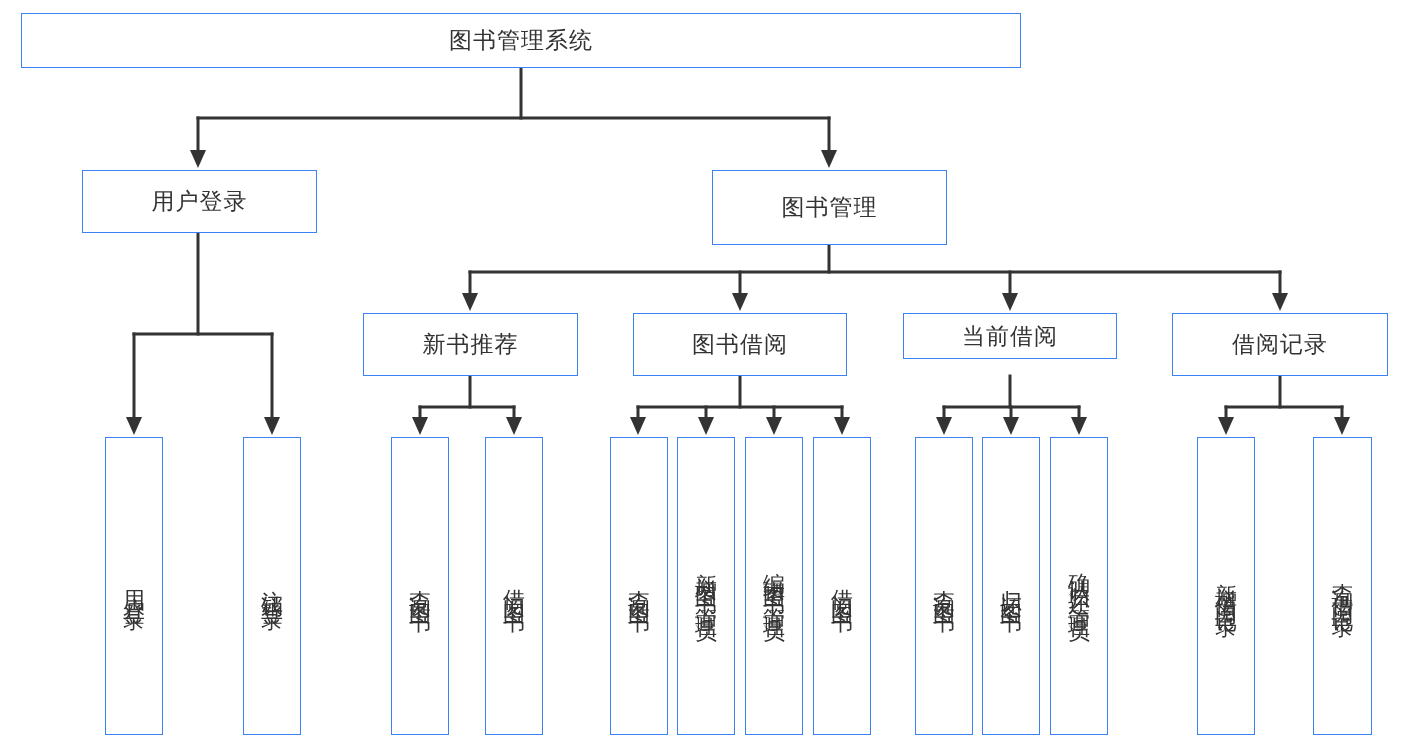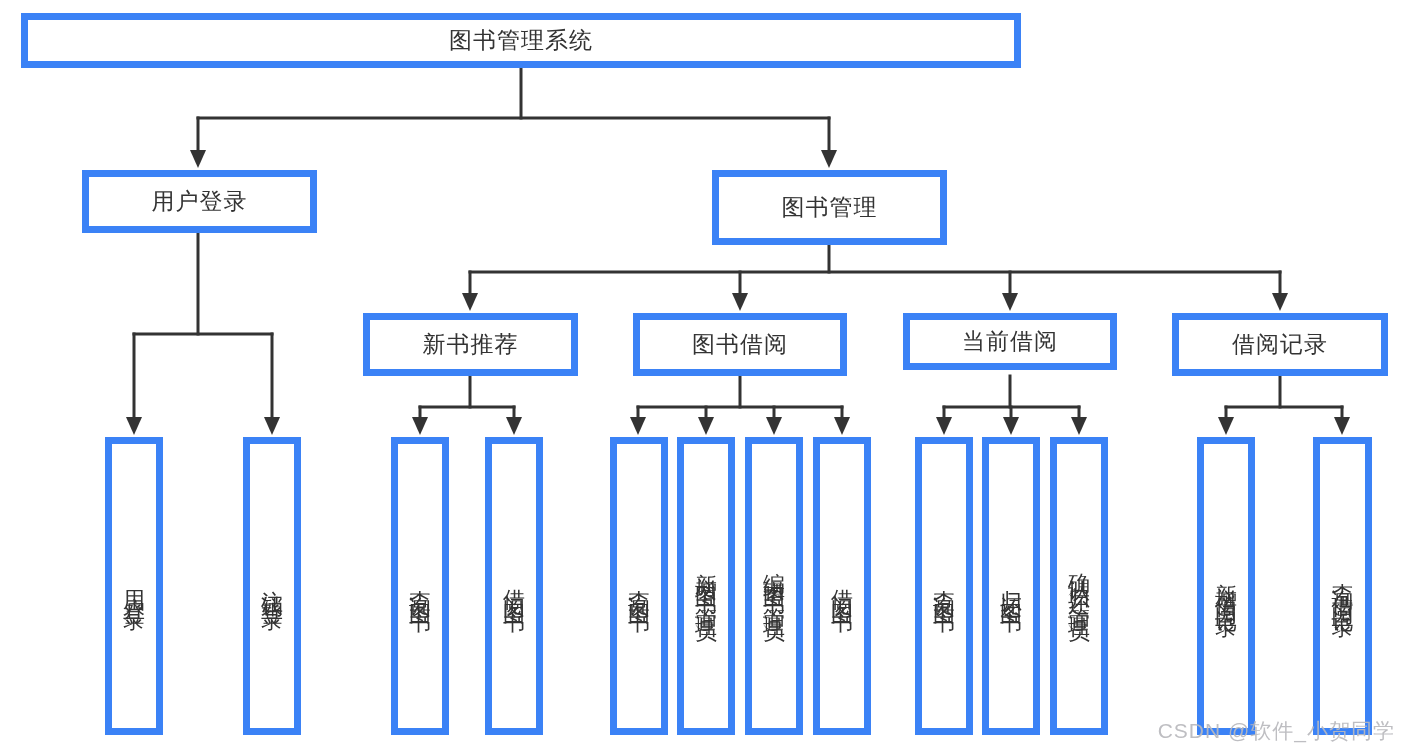--- a/index.html
+++ b/index.html
@@ -20,21 +20,21 @@
     left: 0;
     top: 0;
     width: 1405px;
     height: 747px;
     pointer-events: none;
   }
   .box {
     position: absolute;
     box-sizing: border-box;
     background: #ffffff;
-    border: 7px solid #3b82f6;
+    border: 1px solid #3b82f6;
     display: flex;
     align-items: center;
     justify-content: center;
     z-index: 2;
   }
   .h-label {
     font-size: 23px;
     color: #333333;
     letter-spacing: 1px;
     white-space: nowrap;
@@ -139,21 +139,21 @@
   <div class="box" style="left:712px; top:170px; width:235px; height:75px;">
     <span class="h-label">图书管理</span>
   </div>
 
   <div class="box" style="left:363px; top:313px; width:215px; height:63px;">
     <span class="h-label">新书推荐</span>
   </div>
   <div class="box" style="left:633px; top:313px; width:214px; height:63px;">
     <span class="h-label">图书借阅</span>
   </div>
-  <div class="box" style="left:903px; top:313px; width:214px; height:57px;">
+  <div class="box" style="left:903px; top:313px; width:214px; height:46px;">
     <span class="h-label">当前借阅</span>
   </div>
   <div class="box" style="left:1172px; top:313px; width:216px; height:63px;font-family:Liberation Serif, serif;">
     <span class="h-label">借阅记录</span>
   </div>
 
   <div class="box" style="left:105px; top:437px; width:58px; height:298px;">
     <span class="v-label">用户登录</span>
   </div>
   <div class="box" style="left:243px; top:437px; width:58px; height:298px;">
@@ -190,15 +190,14 @@
     <span class="v-label">确认归还（管理员）</span>
   </div>
 
   <div class="box" style="left:1197px; top:437px; width:58px; height:298px;">
     <span class="v-label">新增借阅记录</span>
   </div>
   <div class="box" style="left:1313px; top:437px; width:59px; height:298px;">
     <span class="v-label">查询借阅记录</span>
   </div>
 
-  <div class="watermark">CSDN @软件_小贺同学</div>
 
 </div>
 
 </body></html>

